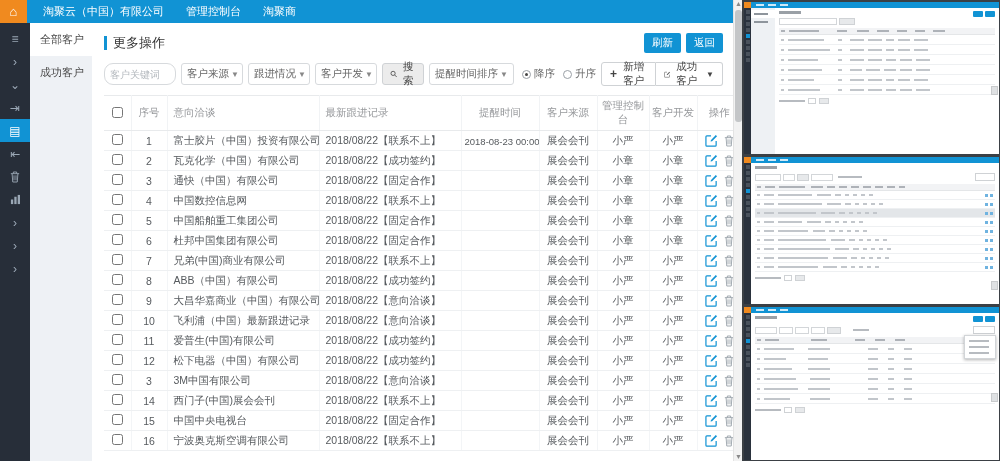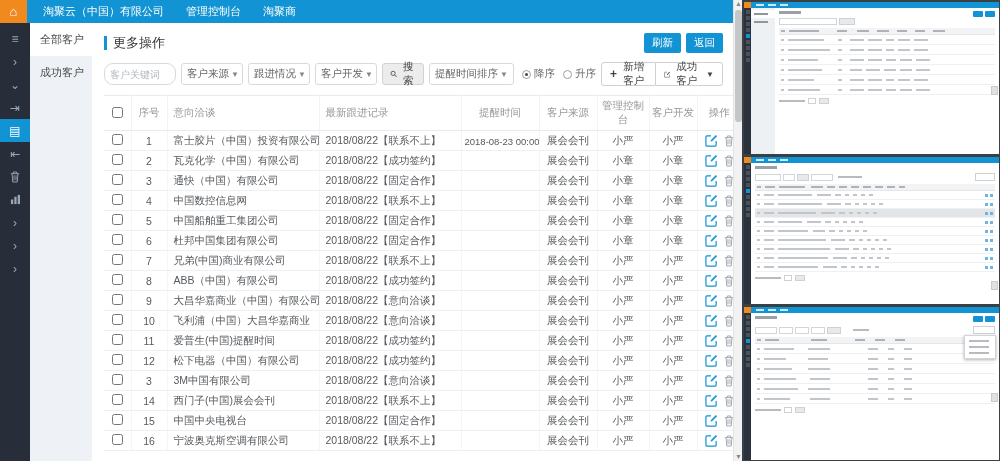--- a/index.html
+++ b/index.html
@@ -494,21 +494,21 @@
                       <svg width="10" height="12" viewBox="0 0 12 14">
                         <path d="M1 3h10M4 3V1h4v2M2.5 3l.8 10h5.4l.8-10M4.8 5v6M7.2 5v6" stroke="#9aa3ab" stroke-width="1.1" fill="none"></path>
                       </svg>
                     </span>
       </span>
     </td>
   </tr>
               <tr>
     <td><input type="checkbox" style=""></td>
     <td>10</td>
-    <td class="c-name">飞利浦（中国）大昌华嘉商业</td>
+    <td class="c-name">飞利浦（中国）最新跟进记录</td>
     <td class="c-rec">2018/08/22【意向洽谈】</td>
     <td class="c-remind">
       <span></span>
     </td>
     <td>展会会刊</td>
     <td>小严</td>
     <td>小严</td>
     <td>
       <span class="ops-wrap">
         <span class="icon-btn">
@@ -521,21 +521,21 @@
                       <svg width="10" height="12" viewBox="0 0 12 14">
                         <path d="M1 3h10M4 3V1h4v2M2.5 3l.8 10h5.4l.8-10M4.8 5v6M7.2 5v6" stroke="#9aa3ab" stroke-width="1.1" fill="none"></path>
                       </svg>
                     </span>
       </span>
     </td>
   </tr>
               <tr>
     <td><input type="checkbox" style=""></td>
     <td>11</td>
-    <td class="c-name">爱普生(中国)提醒时间</td>
+    <td class="c-name">爱普生(中国)有限公司</td>
     <td class="c-rec">2018/08/22【成功签约】</td>
     <td class="c-remind">
       <span></span>
     </td>
     <td>展会会刊</td>
     <td>小严</td>
     <td>小严</td>
     <td>
       <span class="ops-wrap">
         <span class="icon-btn">

